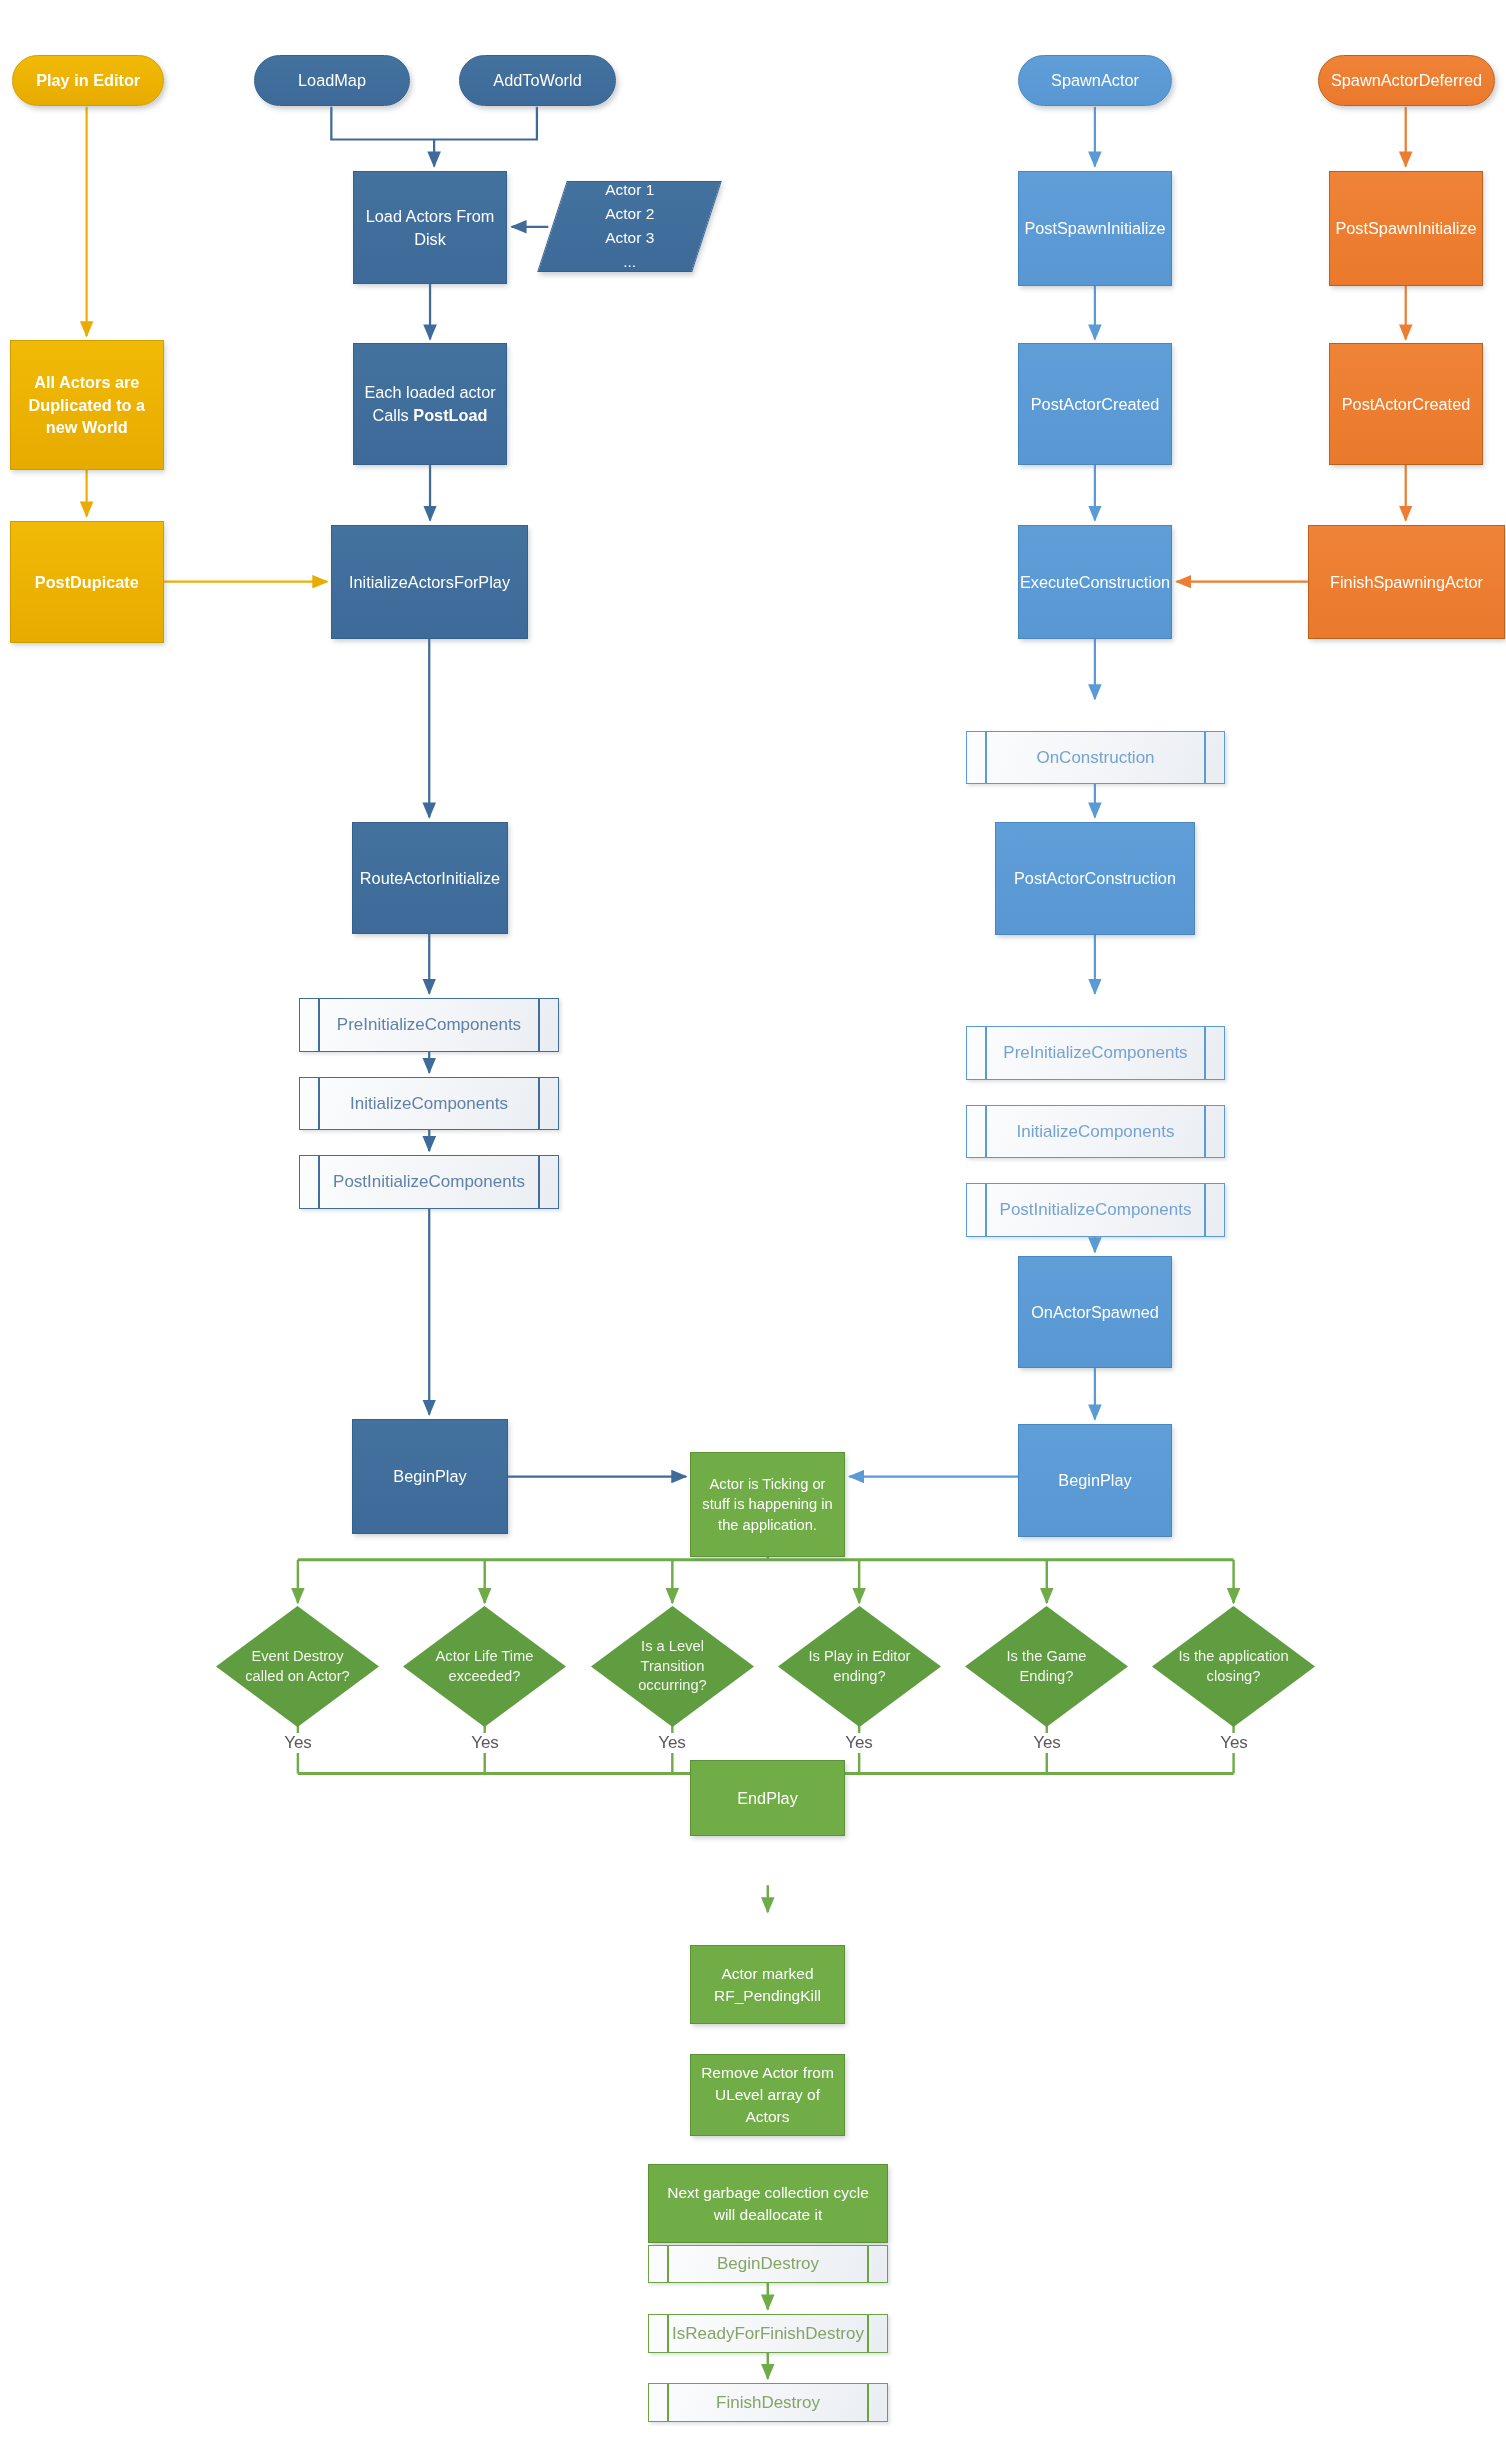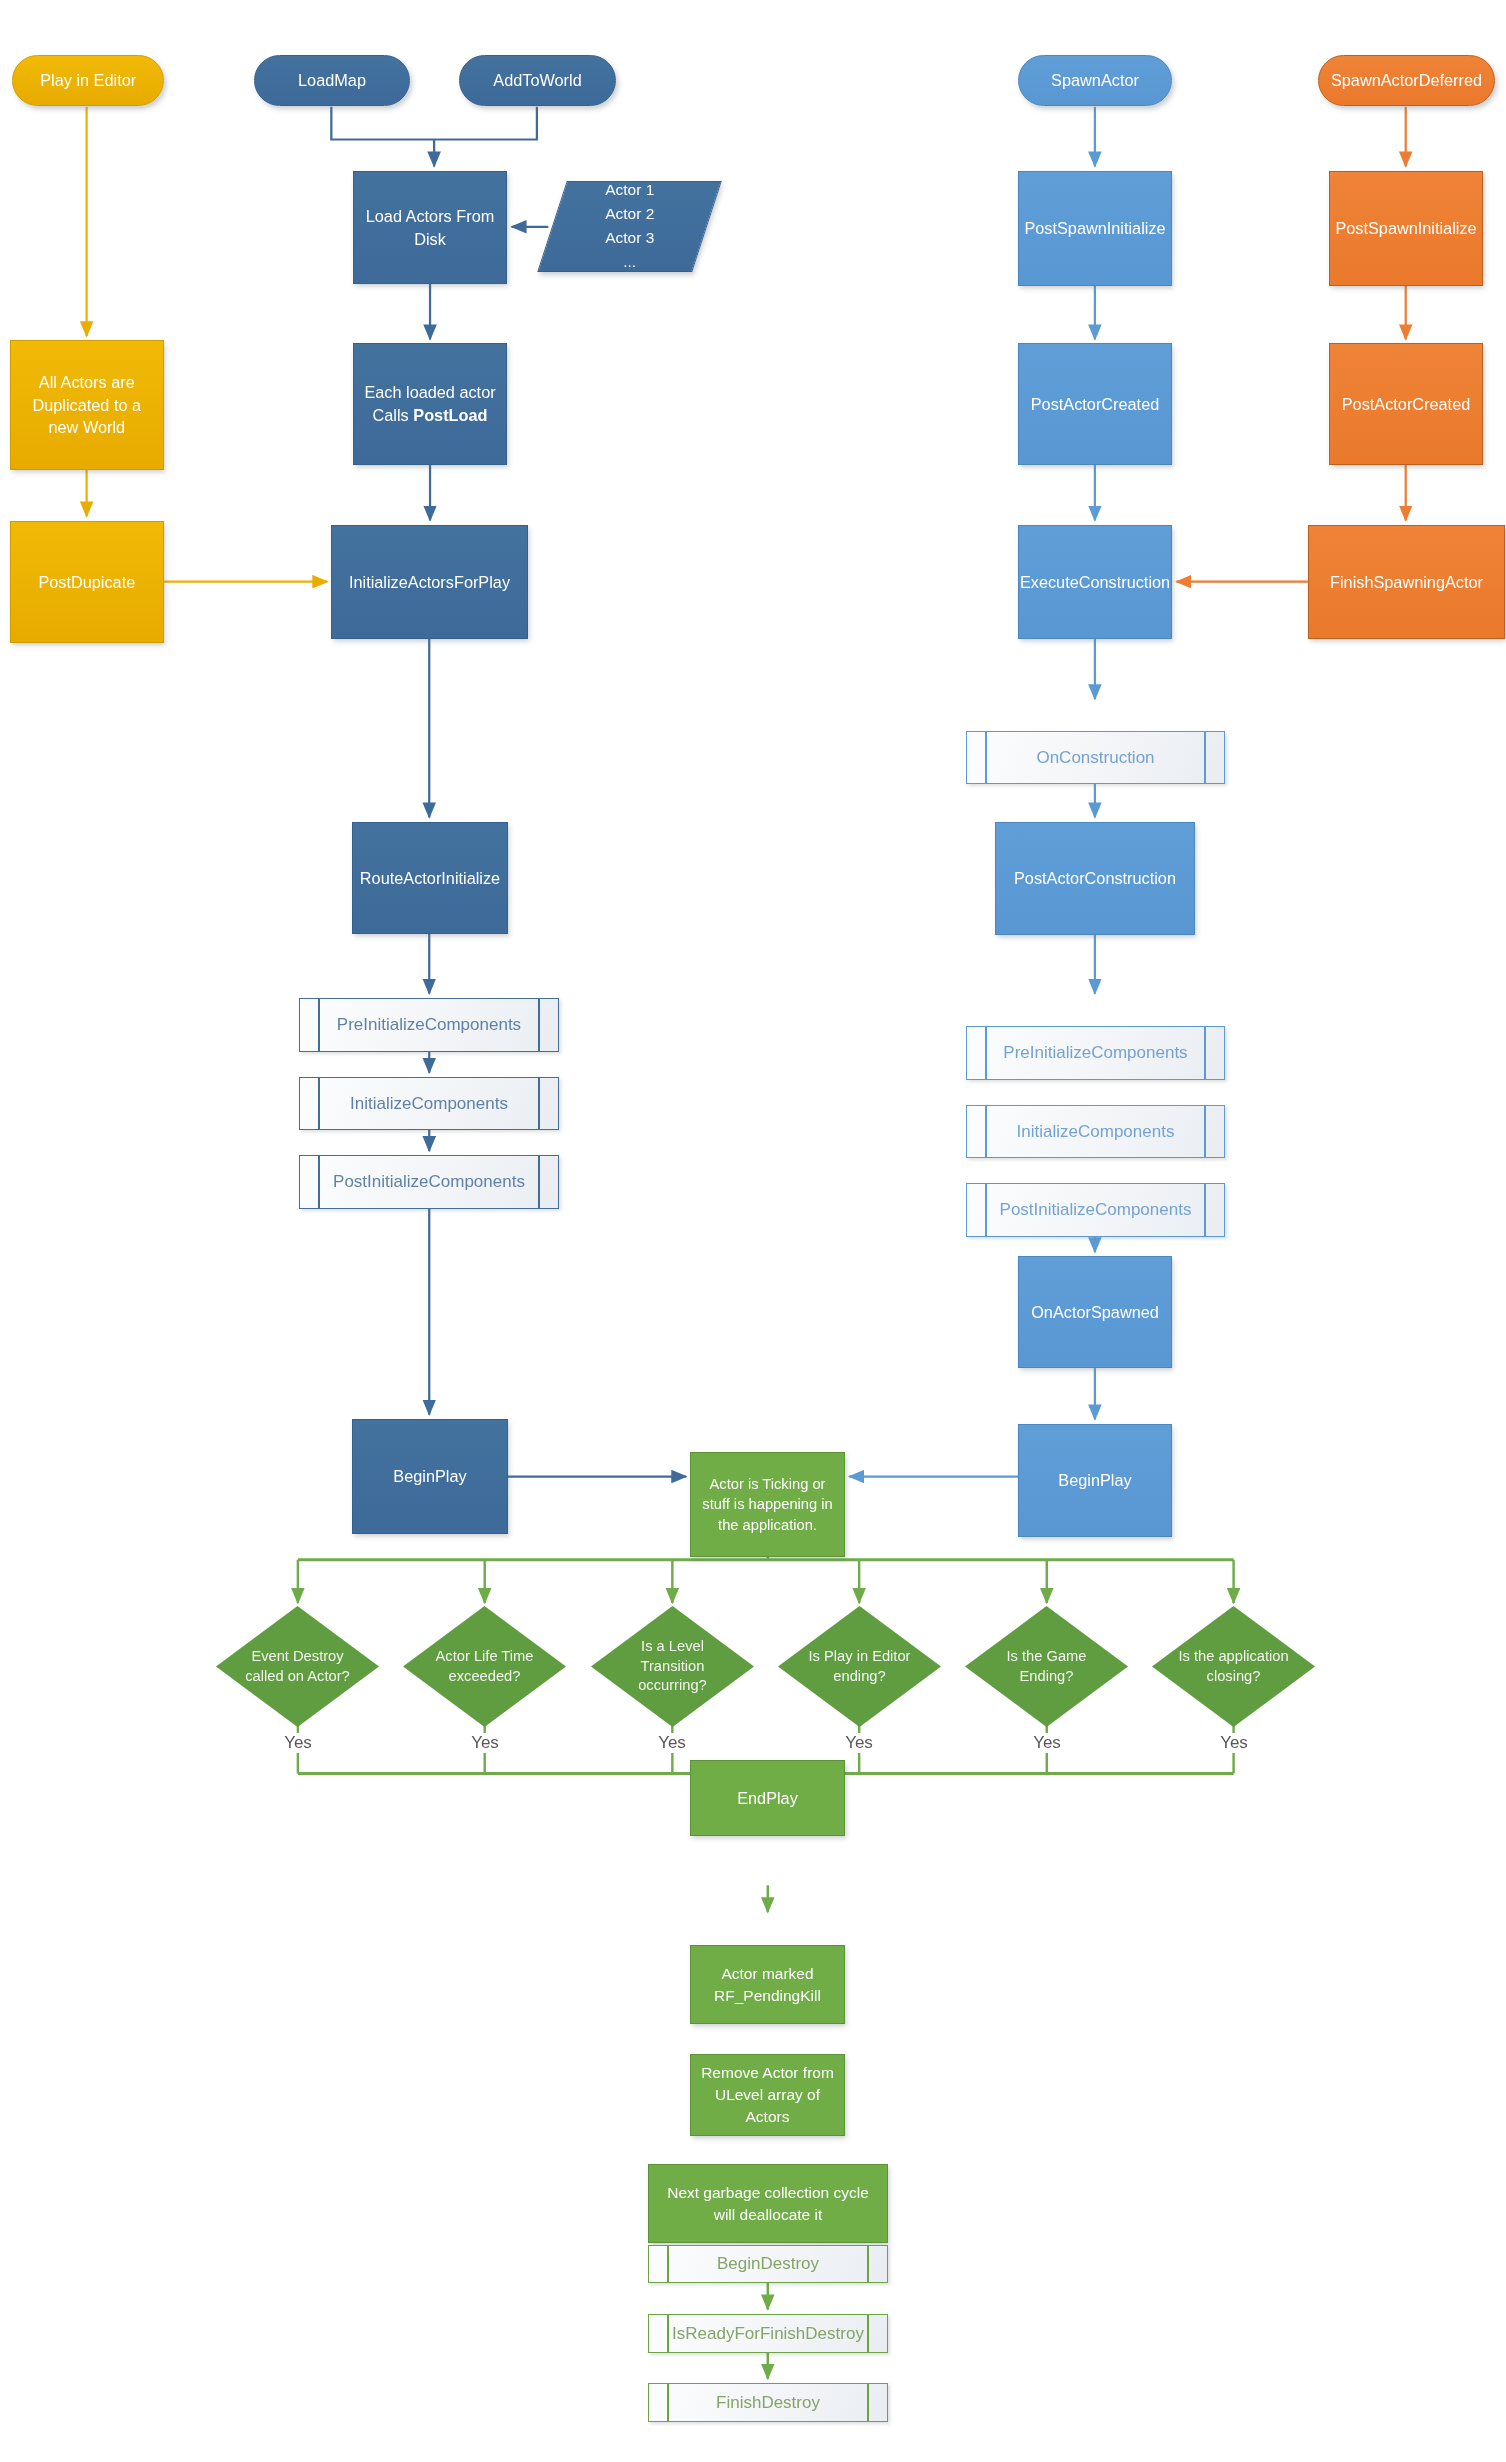--- a/index.html
+++ b/index.html
@@ -5,21 +5,21 @@
   html,body{margin:0;padding:0;background:#ffffff;}
   body{font-family:"Liberation Sans", sans-serif;}
   .canvas{position:relative;width:1507px;height:2462px;background:#ffffff;overflow:hidden;}
   .edges{position:absolute;left:0;top:0;z-index:1;}
 
   .node{position:absolute;z-index:2;display:flex;align-items:center;justify-content:center;
         text-align:center;color:#ffffff;font-size:16.3px;line-height:1.4;box-sizing:border-box;}
   .rect{box-shadow:2.4px 3.3px 4.9px rgba(110,120,130,0.35);}
   .stadium{border-radius:28px;box-shadow:2.4px 3.3px 4.9px rgba(110,120,130,0.35);}
 
-  .gold{background:linear-gradient(180deg,#f1ba06,#e7ab00);border:1.6px solid #cf9d00;}
+  .gold{background:linear-gradient(180deg,#f1ba06,#e7ab00);border:1.6px solid #cf9d00;font-weight:bold;}
   .darkblue{background:linear-gradient(180deg,#44729f,#3d6a98);border:1.6px solid #36608c;}
   .medblue{background:linear-gradient(180deg,#5f9ed7,#5897d2);border:1.6px solid #4a87c0;text-align:center;}
   .orange{background:linear-gradient(180deg,#ef8337,#ea792c);border:1.6px solid #bc601e;}
   .green{background:linear-gradient(180deg,#74b04a,#6da844;);background-color:#70AD47;border:1.6px solid #5d9138;margin-top:28px;}
 
   .sub{background:linear-gradient(115deg,#fcfdfe 0%,#f2f4f7 60%,#e9edf2 100%);
        font-size:17px;box-shadow:1.6px 2.4px 3.3px rgba(120,130,140,0.25);}
   .sub .bar{position:absolute;top:-0.8px;bottom:-0.8px;width:1.6px;}
   .sub .bar.l{left:18px;} .sub .bar.r{right:18px;}
   .sub.darkblue-sub{border:1.6px solid #406E9D;color:#5e82a8;}

